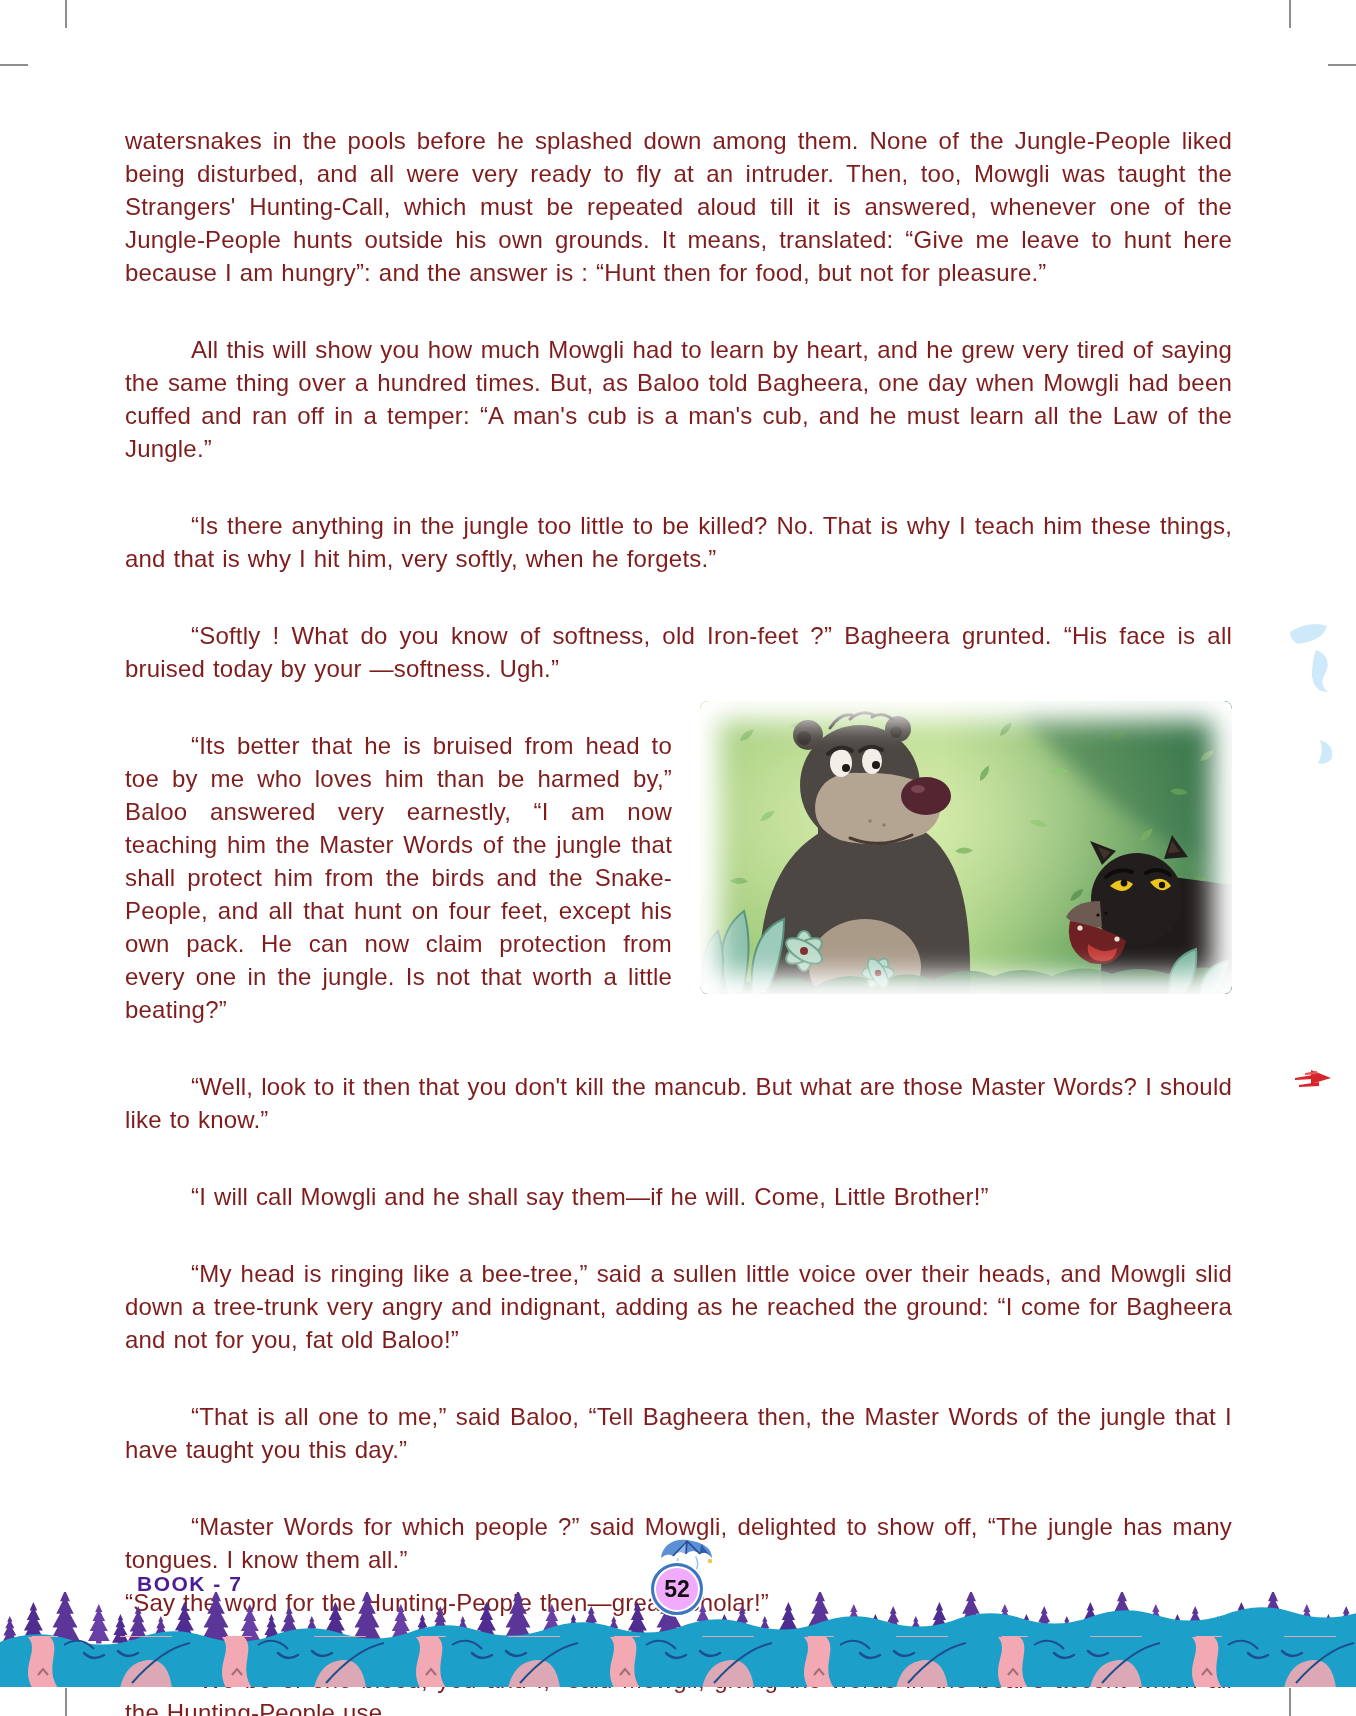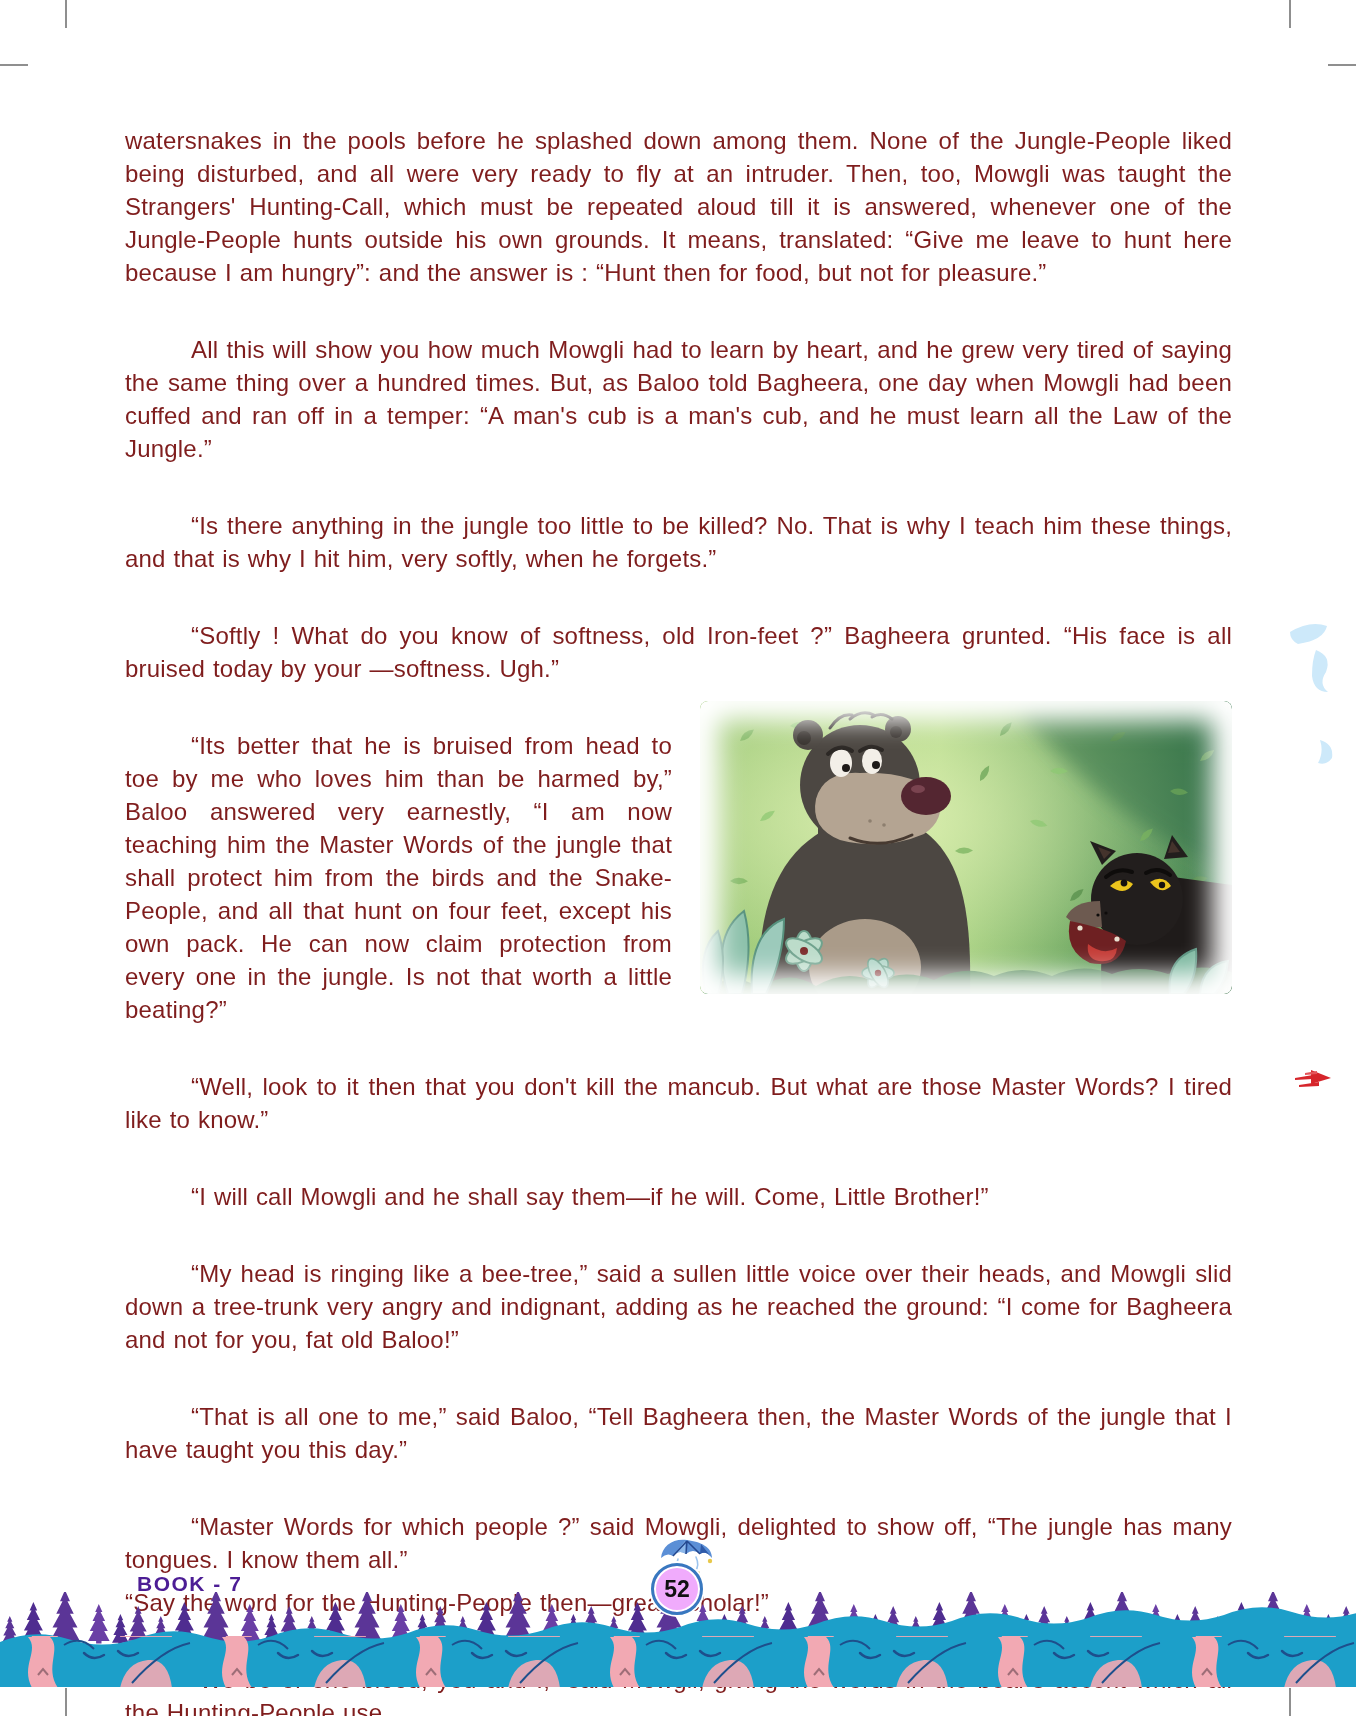--- a/index.html
+++ b/index.html
@@ -183,21 +183,21 @@
           <circle r="4" fill="#7c2b2b"></circle>
         </g>
         <path d="M470,293 Q466,258 496,248 Q498,276 484,293 Z" fill="#7ab79e" stroke="#57927e" stroke-width="2"></path>
         <path d="M500,293 Q502,264 528,260 Q526,282 514,293 Z" fill="#8cc1ab" stroke="#57927e" stroke-width="2"></path>
       </g>
     </svg>
     <div class="feather"></div>
   </div>
 
   <p class="indent">“Its better that he is bruised from head to toe by me who loves him than be harmed by,”  Baloo answered very earnestly, “I am now teaching him the Master Words of the jungle that shall protect him from the birds and the Snake-People, and all that hunt on four feet, except his own pack. He can now claim protection from every one in the jungle. Is not that worth a little beating?”</p>
-  <p class="indent clear-figure">“Well, look to it then that you don't kill the mancub. But what are those Master Words? I tired like to know.”</p>
+  <p class="indent clear-figure">“Well, look to it then that you don't kill the mancub. But what are those Master Words? I should like to know.”</p>
   <p class="indent">“I will call Mowgli and he shall say them—if he will. Come, Little Brother!”</p>
   <p class="indent">“My head is ringing like a bee-tree,” said a sullen little voice over their heads, and Mowgli slid down a tree-trunk very angry and indignant, adding as he reached the ground: “I come for Bagheera and not for you, fat old Baloo!”</p>
   <p class="indent">“That is all one to me,” said Baloo, “Tell Bagheera then, the Master Words of the jungle that I have taught you this day.”</p>
   <p class="indent">“Master Words for which people ?” said Mowgli, delighted to show off, “The jungle has many tongues. I know them all.”</p>
   <p>“Say the word for the Hunting-People then—great scholar!”</p>
   <p class="indent">“We be of one blood, you and I,” said Mowgli, giving the words in the bear’s accent which all the Hunting-People use.</p>
   <p>“Good. Now for the birds.”</p>
   <p>Mowgli repeated, with the kite's whistle at the end of the sentence.</p>
 </div>
 

